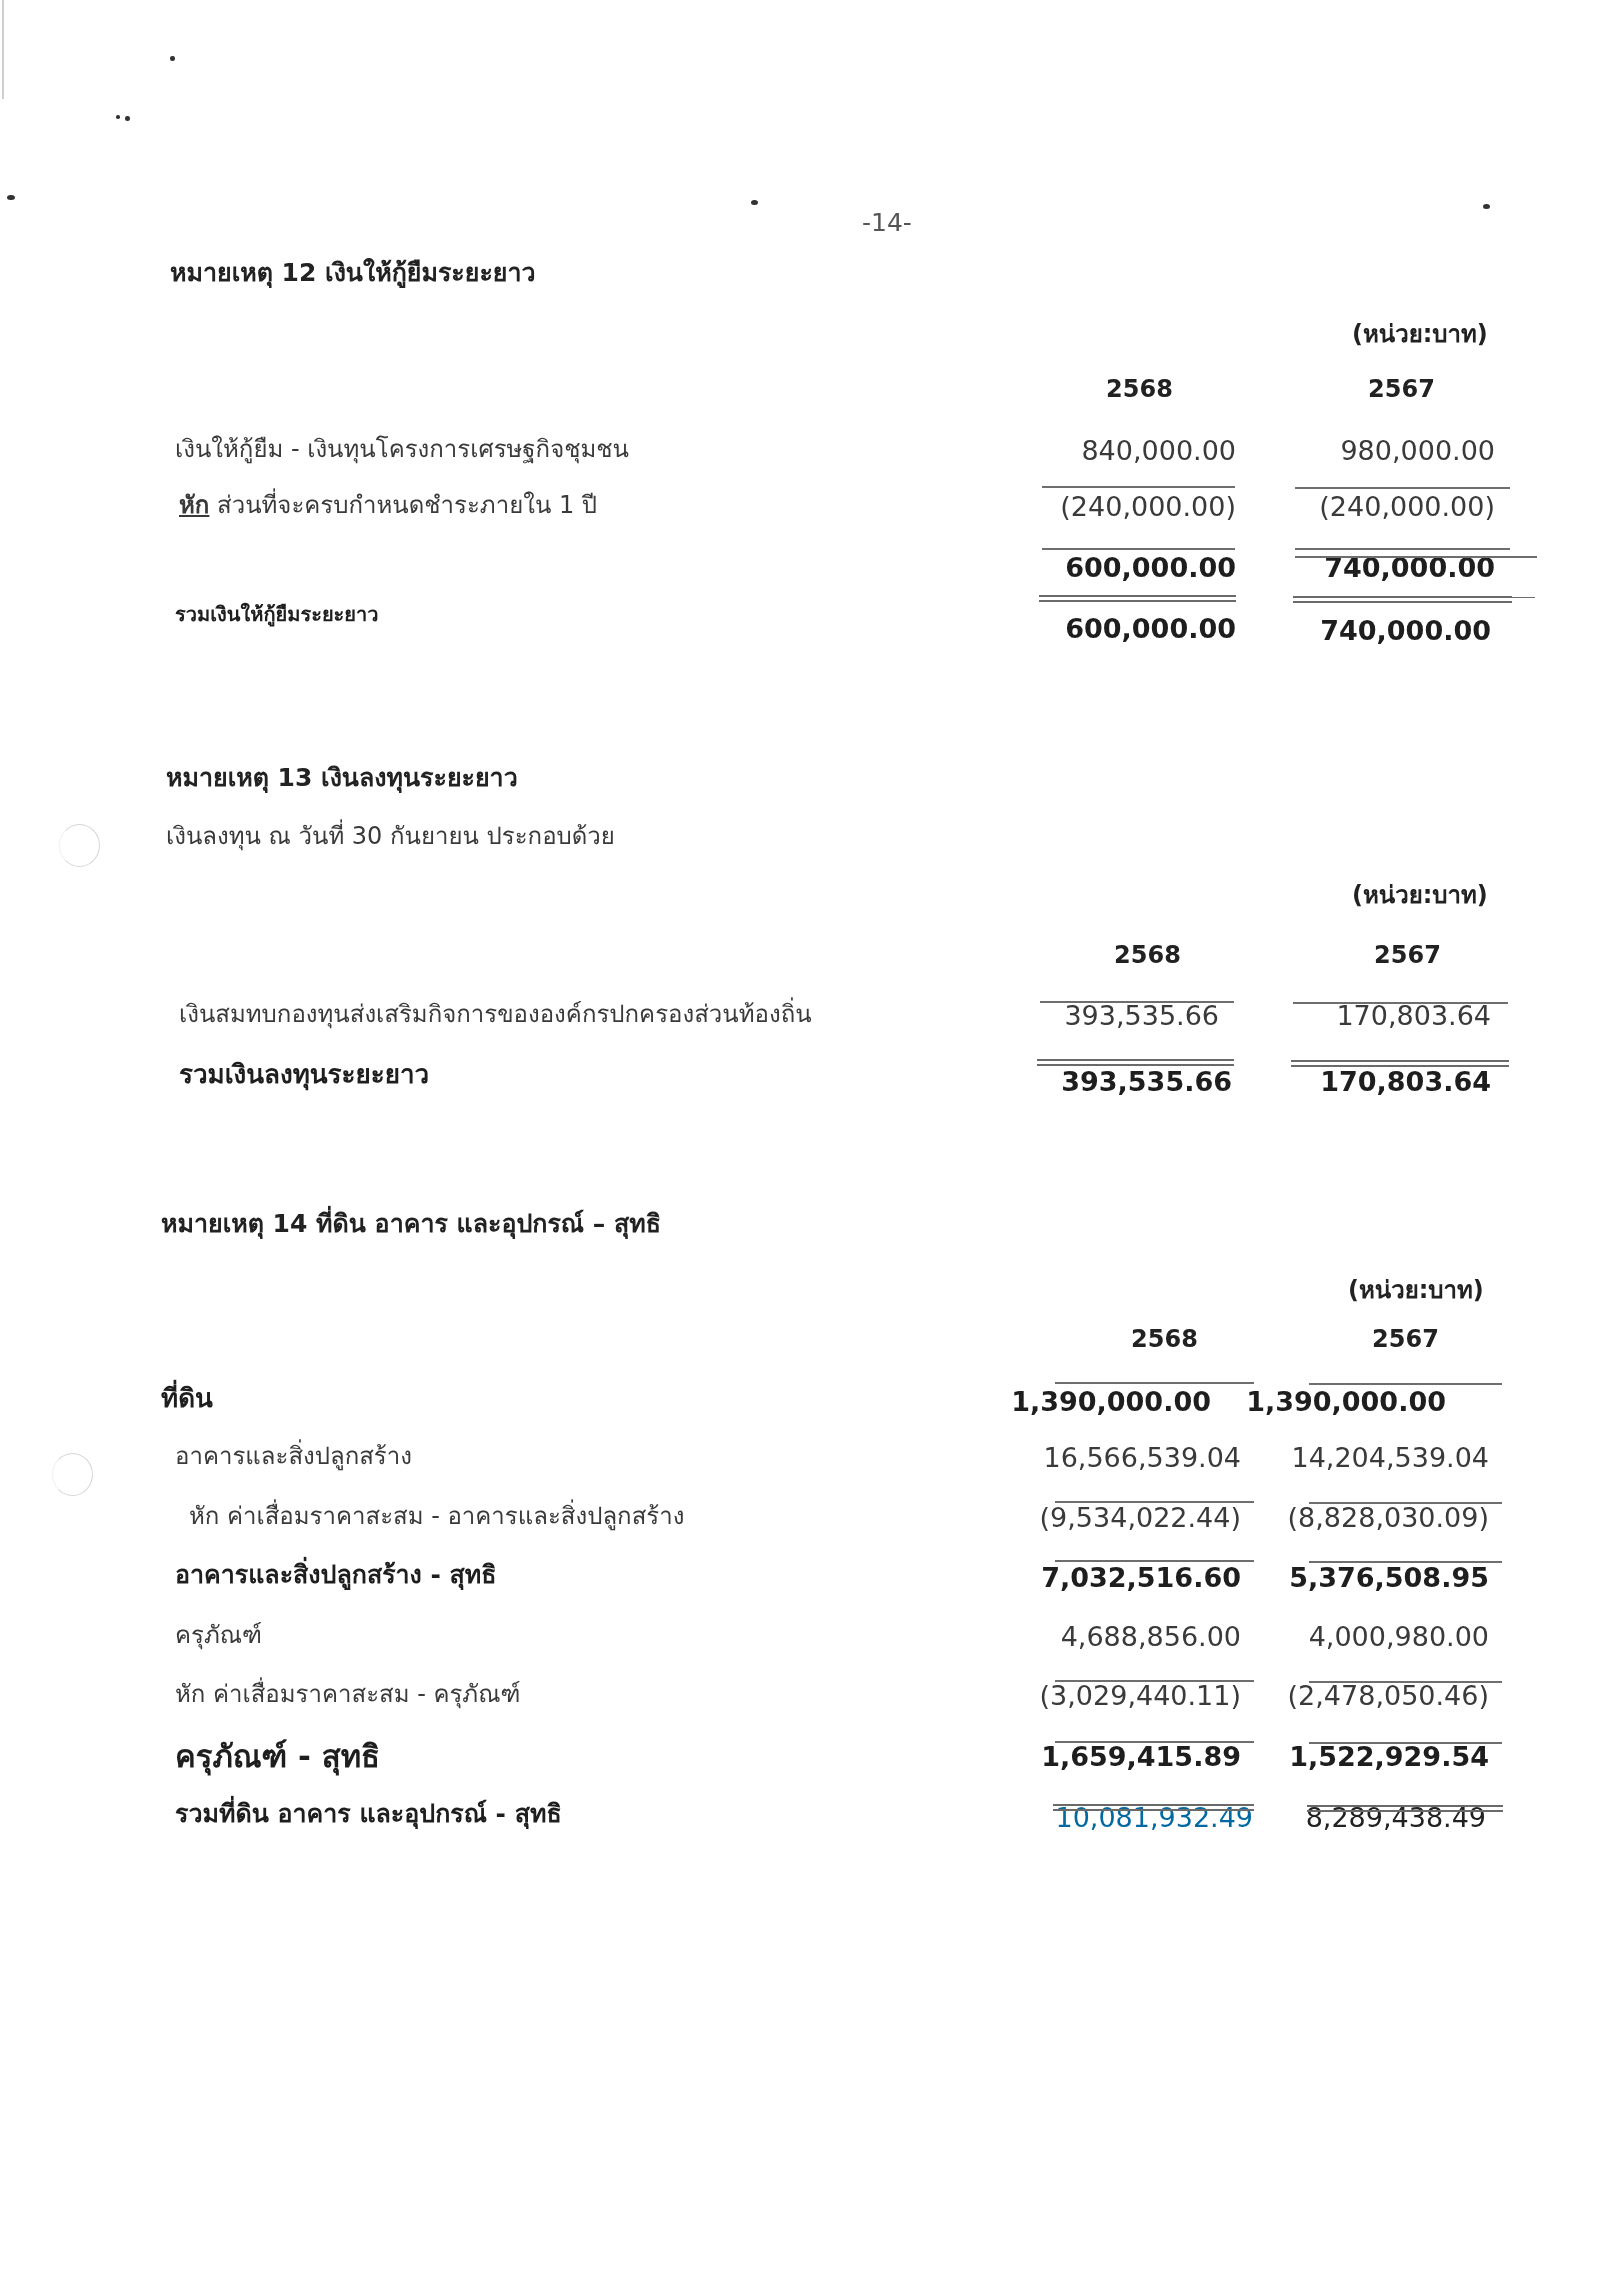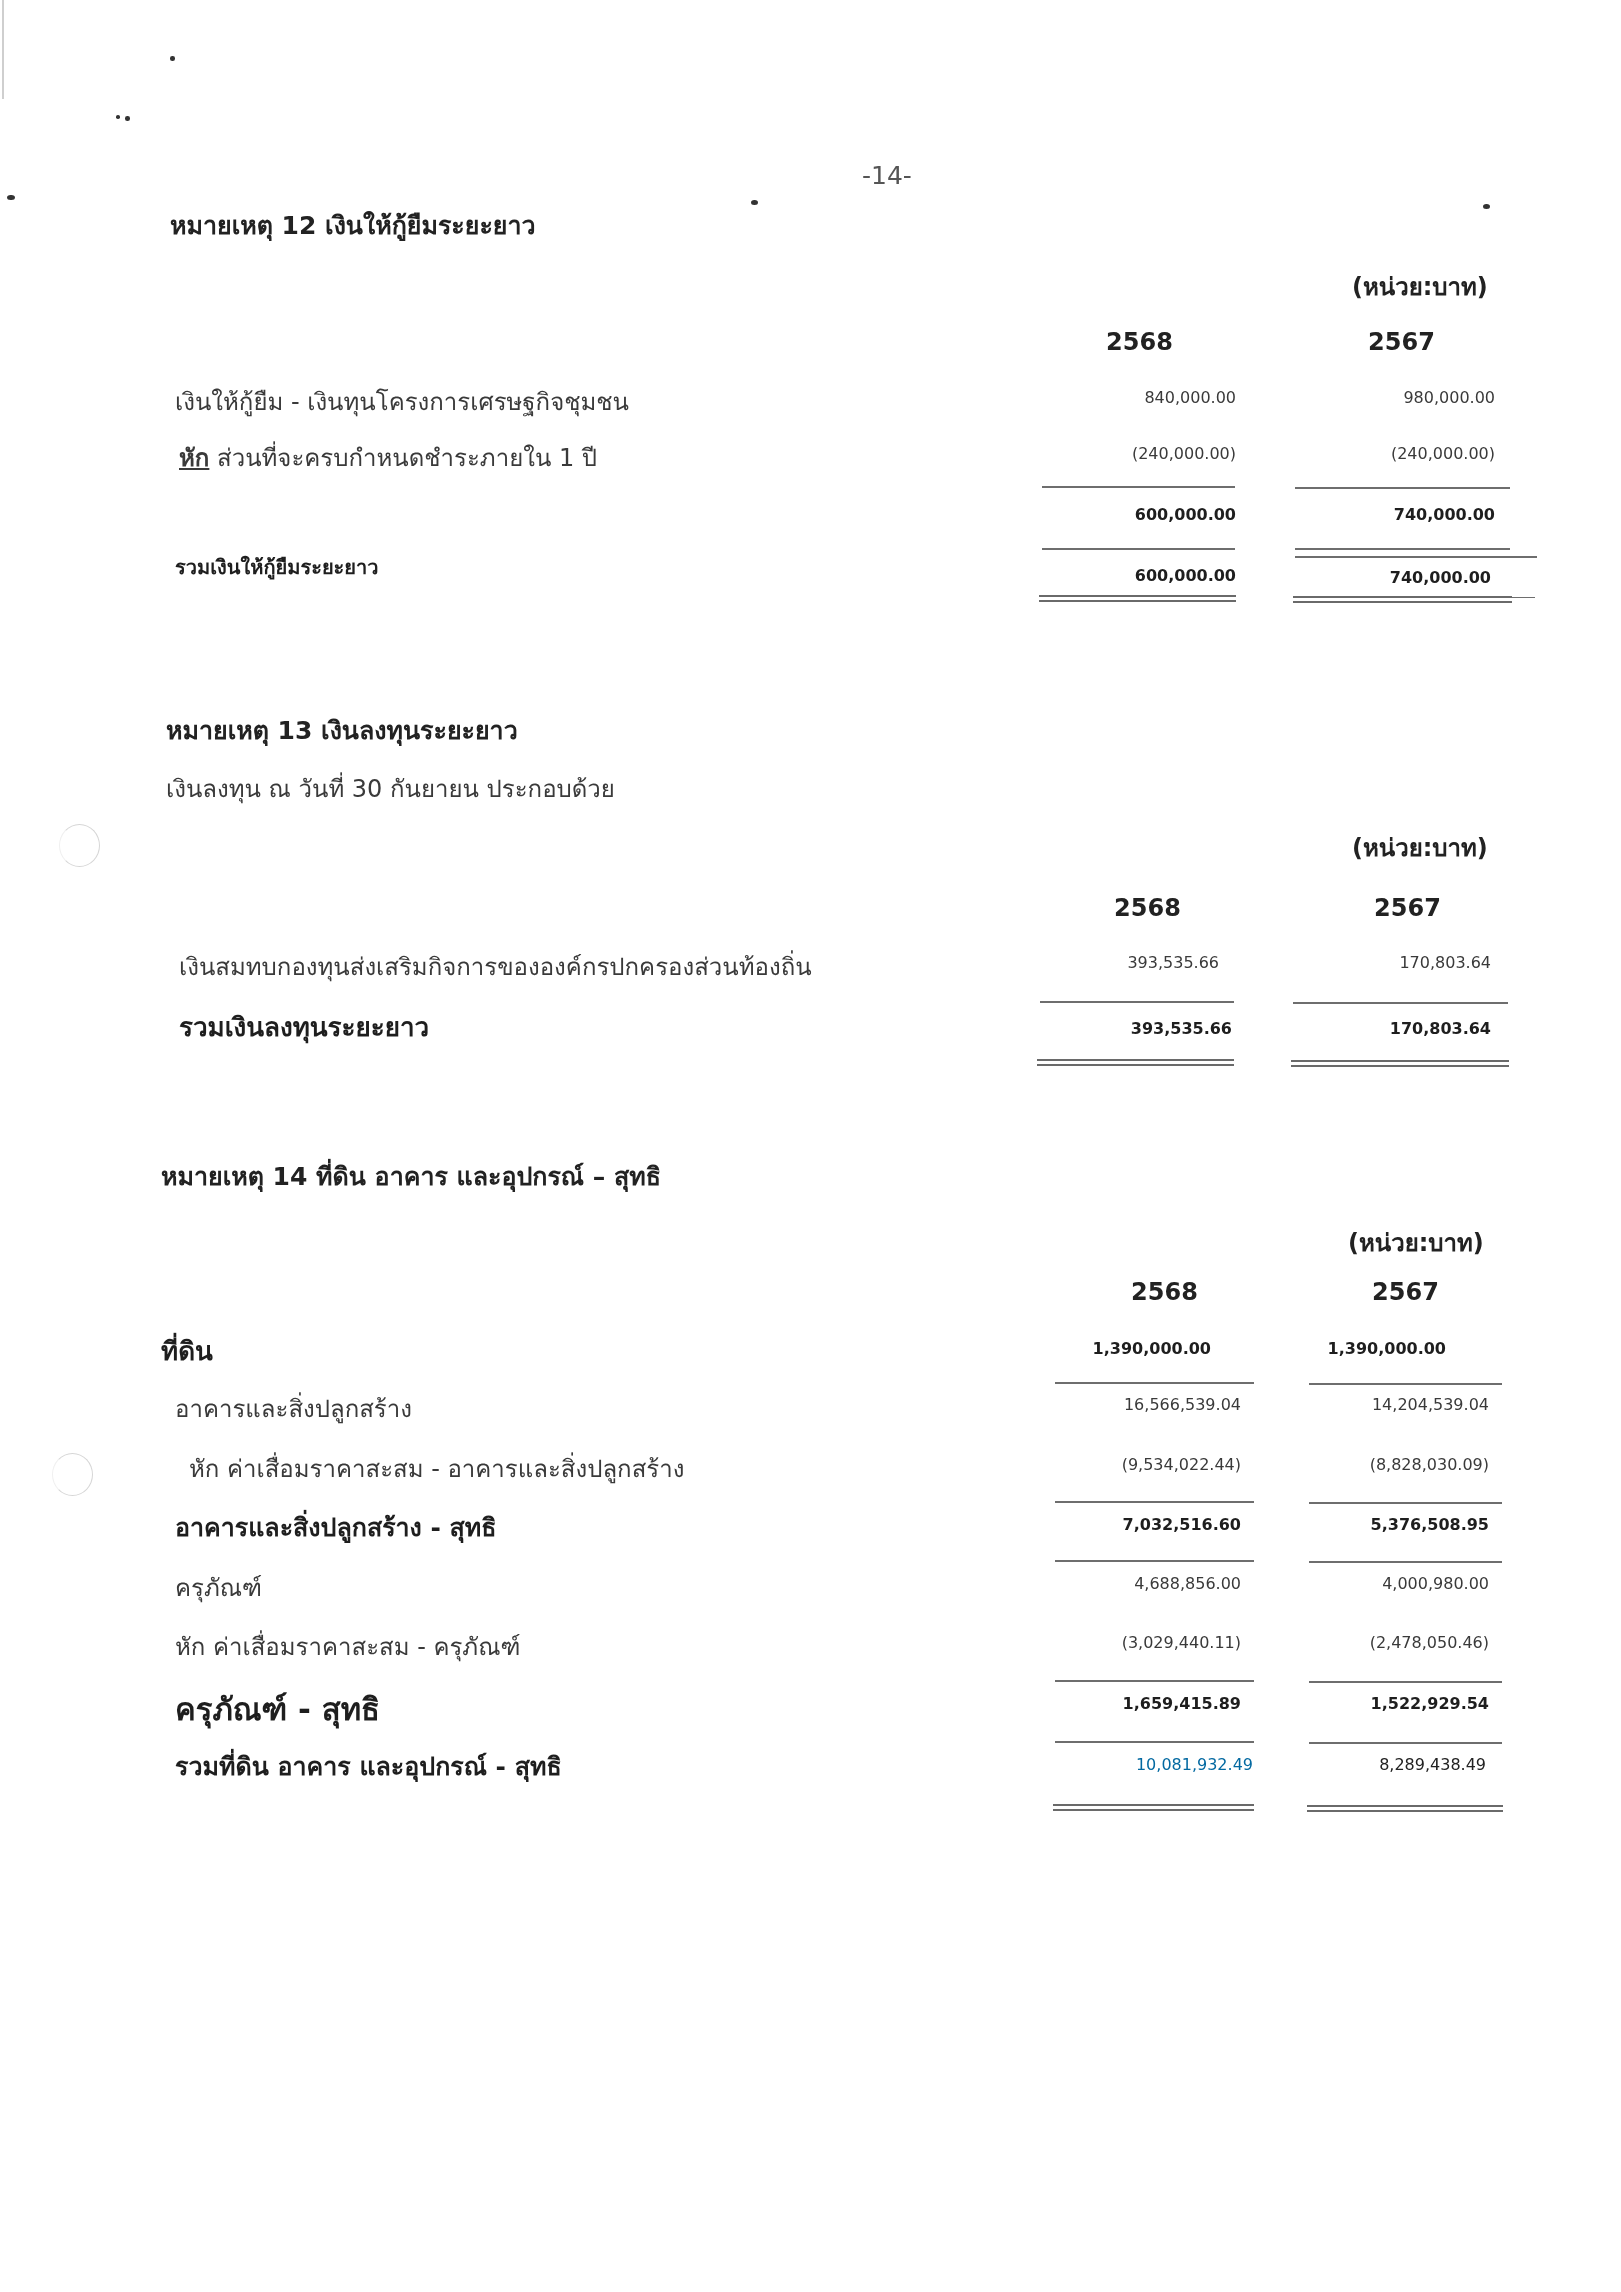--- a/index.html
+++ b/index.html
@@ -1,22 +1,22 @@
 <!DOCTYPE html>
 <html style="font-size:14.3px"><head>
 <meta charset="utf-8">
 <style>
   html, body { margin: 0; padding: 0; background: #ffffff; }
   body { width: 1622px; height: 2293px; position: relative; overflow: hidden;
          font-family: "DejaVu Sans", "Liberation Sans", sans-serif; color: #2b2b2b; }
-  .abs { position: absolute; white-space: nowrap; line-height: 1; }
+  .abs { position: absolute; white-space: nowrap; line-height: 1; margin-top: 47px; }
   .t { font-size: 24px; color: #3a3a3a; }
   .b { font-weight: bold; color: #1e1e1e; }
   .h { font-size: 25px; font-weight: bold; color: #222; }
-  .num { font-size: 16px; text-align: right; width: 233px; }
+  .num { font-size: 27px; text-align: right; width: 233px; }
   .yr { font-size: 24px; font-weight: bold; text-align: center; width: 107px; color:#222; }
   .unit { font-size: 24px; font-weight: bold; color:#222; }
   .ln { position: absolute; height: 0; border-top: 2.2px solid #6e6e6e; }
   .dbl { position: absolute; height: 2.7px; border-top: 2.2px solid #6a6a6a; border-bottom: 2.2px solid #6a6a6a; }
   .ul { text-decoration: underline; font-weight: bold; }
   .hole { position: absolute; width: 39px; height: 41px; border-radius: 50%;
           border: 1.8px solid #d6d6d6; border-left-color: #f0f0f0; }
   .speck { position: absolute; background: #333; border-radius: 50%; }
   .edge { position: absolute; left: 1.8px; top: 0; width: 1.8px; height: 99px; background: #cfcfcf; }
   .pg { font-size: 25px; color: #555; }

